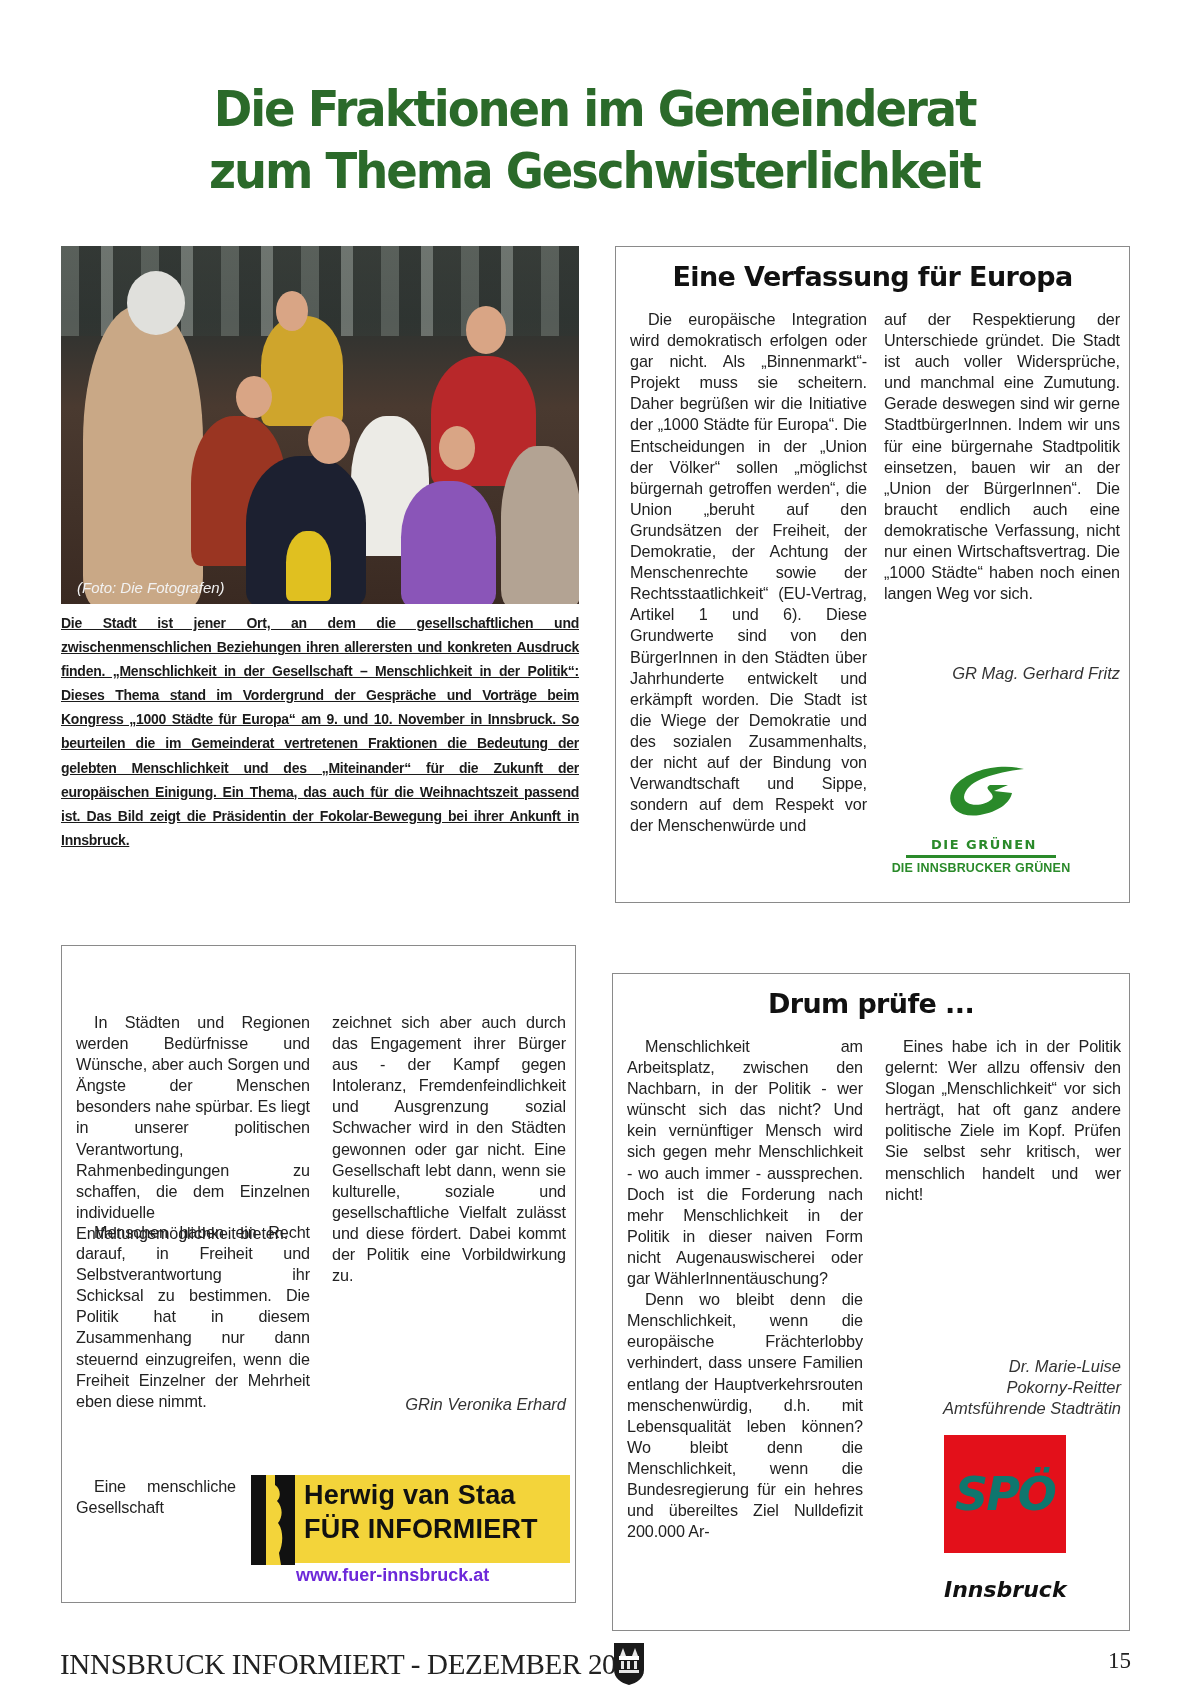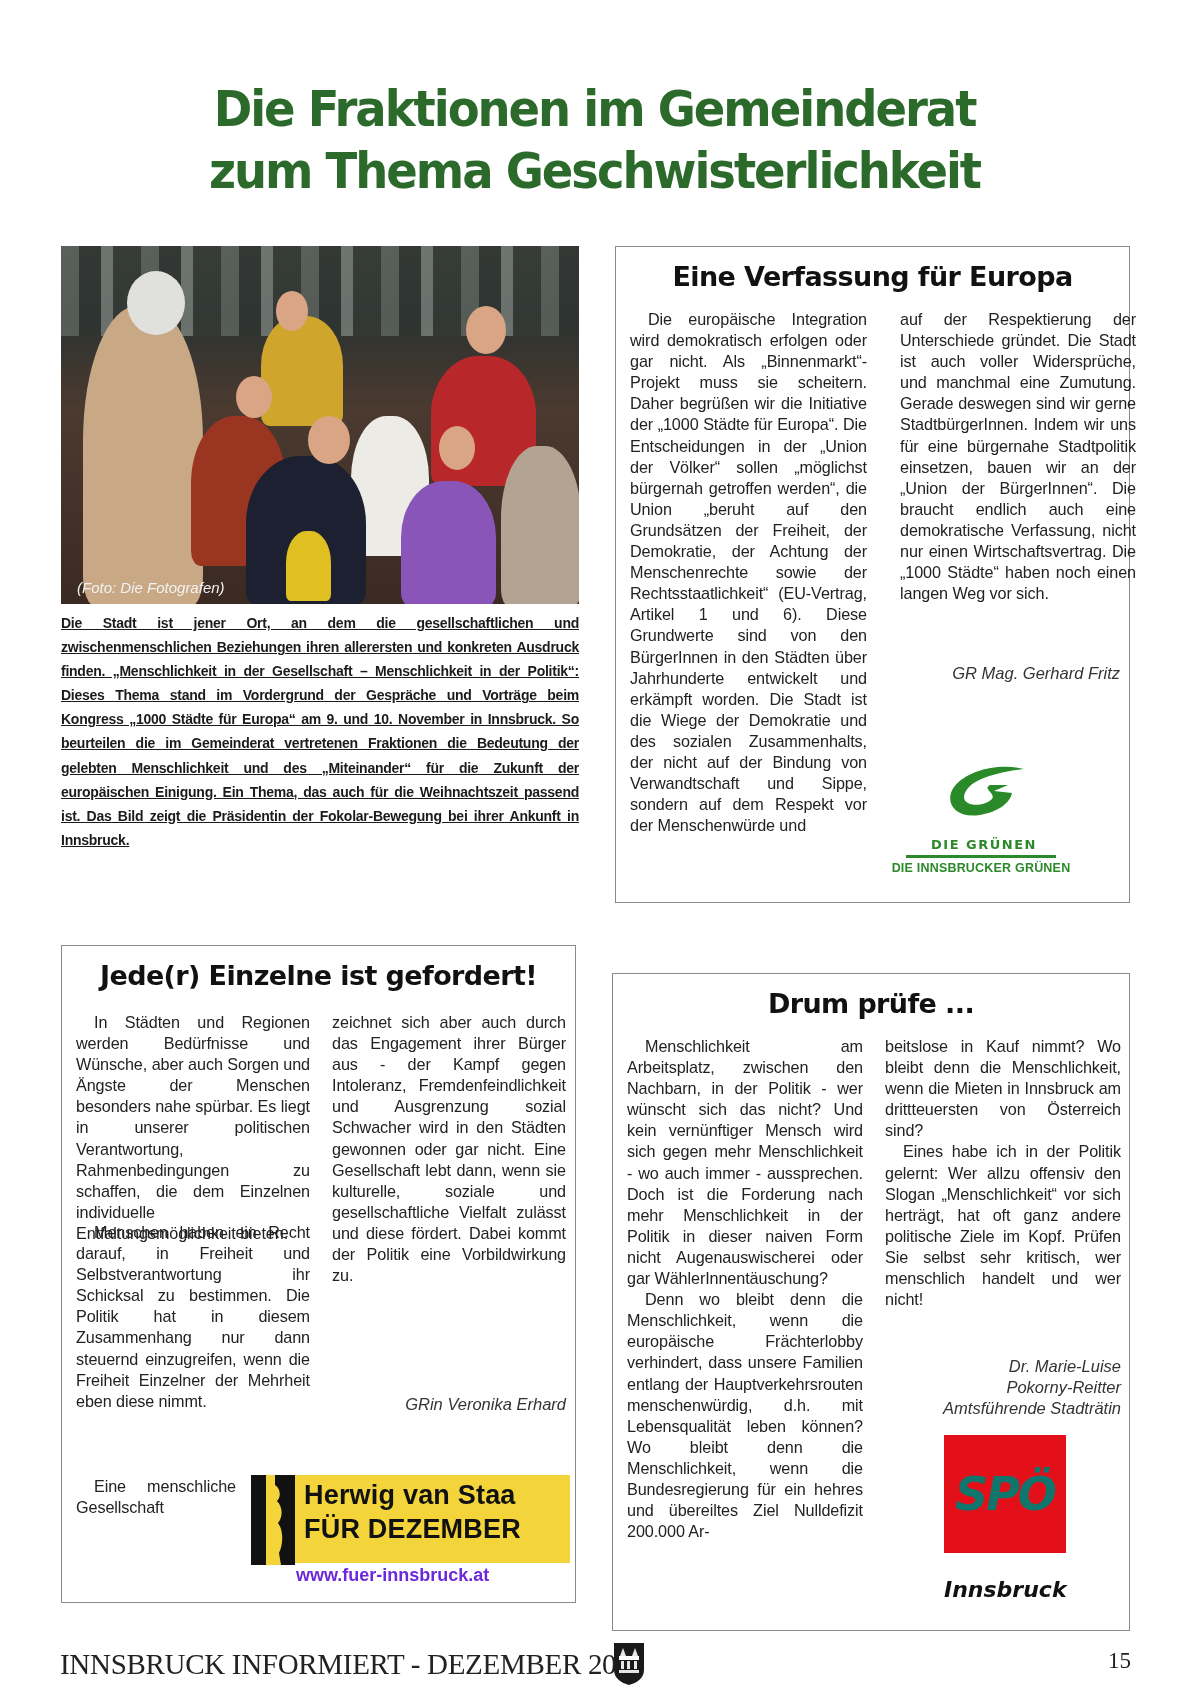--- a/index.html
+++ b/index.html
@@ -79,35 +79,34 @@
   <div class="photo-credit">(Foto: Die Fotografen)</div>
 </div>
 
 <div class="lead">Die Stadt ist jener Ort, an dem die gesellschaftlichen und zwischenmenschlichen Beziehungen ihren allerersten und konkreten Ausdruck finden. „Menschlichkeit in der Gesellschaft – Menschlichkeit in der Politik“: Dieses Thema stand im Vordergrund der Gespräche und Vorträge beim Kongress „1000 Städte für Europa“ am 9. und 10. November in Innsbruck. So beurteilen die im Gemeinderat vertretenen Fraktionen die Bedeutung der gelebten Menschlichkeit und des „Miteinander“ für die Zukunft der europäischen Einigung. Ein Thema, das auch für die Weihnachtszeit passend ist. Das Bild zeigt die Präsidentin der Fokolar-Bewegung bei ihrer Ankunft in Innsbruck.</div>
 
 <div class="box" style="left:615px;top:246px;width:515px;height:657px;padding-left:38px;">
   <div class="box-title" style="top:14px;">Eine Verfassung für Europa</div>
   <div class="col" style="left:14px;top:62px;width:237px;">
     <p>Die europäische Integration wird demokratisch erfolgen oder gar nicht. Als „Binnenmarkt“-Projekt muss sie scheitern. Daher begrüßen wir die Initiative der „1000 Städte für Europa“. Die Entscheidungen in der „Union der Völker“ sollen „möglichst bürgernah getroffen werden“, die Union „beruht auf den Grundsätzen der Freiheit, der Demokratie, der Achtung der Menschenrechte sowie der Rechtsstaatlichkeit“ (EU-Vertrag, Artikel 1 und 6). Diese Grundwerte sind von den BürgerInnen in den Städten über Jahrhunderte entwickelt und erkämpft worden. Die Stadt ist die Wiege der Demokratie und des sozialen Zusammenhalts, der nicht auf der Bindung von Verwandtschaft und Sippe, sondern auf dem Respekt vor der Menschenwürde und</p>
   </div>
-  <div class="col" style="left:268px;top:62px;width:236px;margin-left:16px;">
+  <div class="col" style="left:268px;top:62px;width:236px;">
     <p class="cont">auf der Respektierung der Unterschiede gründet. Die Stadt ist auch voller Widersprüche, und manchmal eine Zumutung. Gerade deswegen sind wir gerne StadtbürgerInnen. Indem wir uns für eine bürgernahe Stadtpolitik einsetzen, bauen wir an der „Union der BürgerInnen“. Die braucht endlich auch eine demokratische Verfassung, nicht nur einen Wirtschaftsvertrag. Die „1000 Städte“ haben noch einen langen Weg vor sich.</p>
   </div>
   <div class="sig" style="left:268px;top:416px;width:236px;">GR Mag. Gerhard Fritz</div>
 
   <svg class="gruene-logo" style="left:330px;top:516px;" width="80" height="60" viewBox="0 0 80 60">
     <path d="M78 6 C55 0 22 6 8 24 C-2 38 8 56 34 52 C52 49 64 40 66 30 L48 28 L62 22 L44 22 C36 26 50 30 46 36 C38 44 18 44 18 34 C20 18 46 10 78 6 Z" fill="#2a8a2a"></path>
   </svg>
   <div class="gruene-name" style="left:268px;top:590px;">DIE GRÜNEN</div>
   <div class="gruene-line" style="left:290px;top:608px;width:150px;"></div>
   <div class="gruene-sub" style="left:255px;top:614px;">DIE INNSBRUCKER GRÜNEN</div>
 </div>
 
 <div class="box" style="left:61px;top:945px;width:515px;height:658px;">
-  <div class="box-title" style="top:14px;">Jede(r) Einzelne ist gefordert!</div>
   <div class="col" style="left:14px;top:66px;width:234px;">
     <p>In Städten und Regionen werden Bedürfnisse und Wünsche, aber auch Sorgen und Ängste der Menschen besonders nahe spürbar. Es liegt in unserer politischen Verantwortung, Rahmenbedingungen zu schaffen, die dem Einzelnen individuelle Entfaltungsmöglichkeit bieten.</p>
   </div>
   <div class="col" style="left:14px;top:276px;width:234px;">
     <p>Menschen haben ein Recht darauf, in Freiheit und Selbstverantwortung ihr Schicksal zu bestimmen. Die Politik hat in diesem Zusammenhang nur dann steuernd einzugreifen, wenn die Freiheit Einzelner der Mehrheit eben diese nimmt.</p>
   </div>
   <div class="col" style="left:14px;top:530px;width:160px;">
     <p>Eine menschliche Gesellschaft</p>
   </div>
   <div class="col" style="left:270px;top:66px;width:234px;">
@@ -116,31 +115,30 @@
   <div class="sig" style="left:270px;top:448px;width:234px;">GRin Veronika Erhard</div>
 </div>
 
 <div class="vs-ad"></div>
 <svg class="vs-tower" viewBox="0 0 44 90">
   <rect x="0" y="0" width="44" height="90" fill="#111"></rect>
   <path d="M20 0 L24 0 L24 10 C30 14 30 22 26 26 C32 32 32 42 27 48 C33 56 32 70 28 78 L30 90 L20 90 Z" fill="#f3d43a"></path>
   <rect x="15" y="0" width="5" height="90" fill="#f3d43a"></rect>
 </svg>
 <div class="vs-line1">Herwig van Staa</div>
-<div class="vs-line2">FÜR DEZEMBER</div>
+<div class="vs-line2">FÜR INFORMIERT</div>
 <div class="vs-url">www.fuer-innsbruck.at</div>
 
 <div class="box" style="left:612px;top:945px;width:518px;height:658px;margin-top:28px;">
   <div class="box-title" style="top:14px;">Drum prüfe ...</div>
   <div class="col" style="left:14px;top:62px;width:236px;">
     <p>Menschlichkeit am Arbeitsplatz, zwischen den Nachbarn, in der Politik - wer wünscht sich das nicht? Und kein vernünftiger Mensch wird sich gegen mehr Menschlichkeit - wo auch immer - aussprechen. Doch ist die Forderung nach mehr Menschlichkeit in der Politik in dieser naiven Form nicht Augenauswischerei oder gar WählerInnentäuschung?</p>
     <p>Denn wo bleibt denn die Menschlichkeit, wenn die europäische Frächterlobby verhindert, dass unsere Familien entlang der Hauptverkehrsrouten menschenwürdig, d.h. mit Lebensqualität leben können? Wo bleibt denn die Menschlichkeit, wenn die Bundesregierung für ein hehres und übereiltes Ziel Nulldefizit 200.000 Ar-</p>
   </div>
   <div class="col" style="left:272px;top:62px;width:236px;">
-    <p class="cont">beitslose in Kauf nimmt? Wo bleibt denn die Menschlichkeit, wenn die Mieten in Innsbruck am drittteuersten von Österreich sind?</p>
     <p>Eines habe ich in der Politik gelernt: Wer allzu offensiv den Slogan „Menschlichkeit“ vor sich herträgt, hat oft ganz andere politische Ziele im Kopf. Prüfen Sie selbst sehr kritisch, wer menschlich handelt und wer nicht!</p>
   </div>
   <div class="sig" style="left:272px;top:382px;width:236px;">
     <div>Dr. Marie-Luise</div>
     <div>Pokorny-Reitter</div>
     <div>Amtsführende Stadträtin</div>
   </div>
 </div>
 
 <div class="spoe-box"></div>

